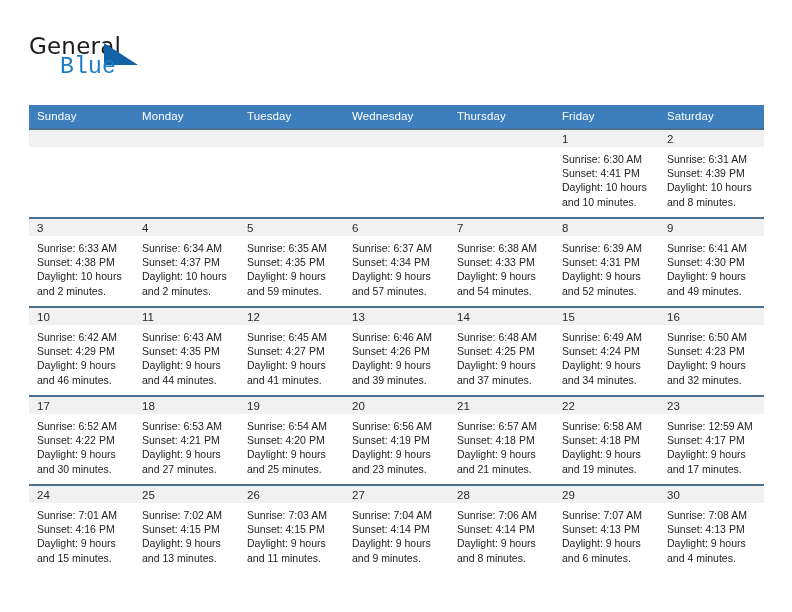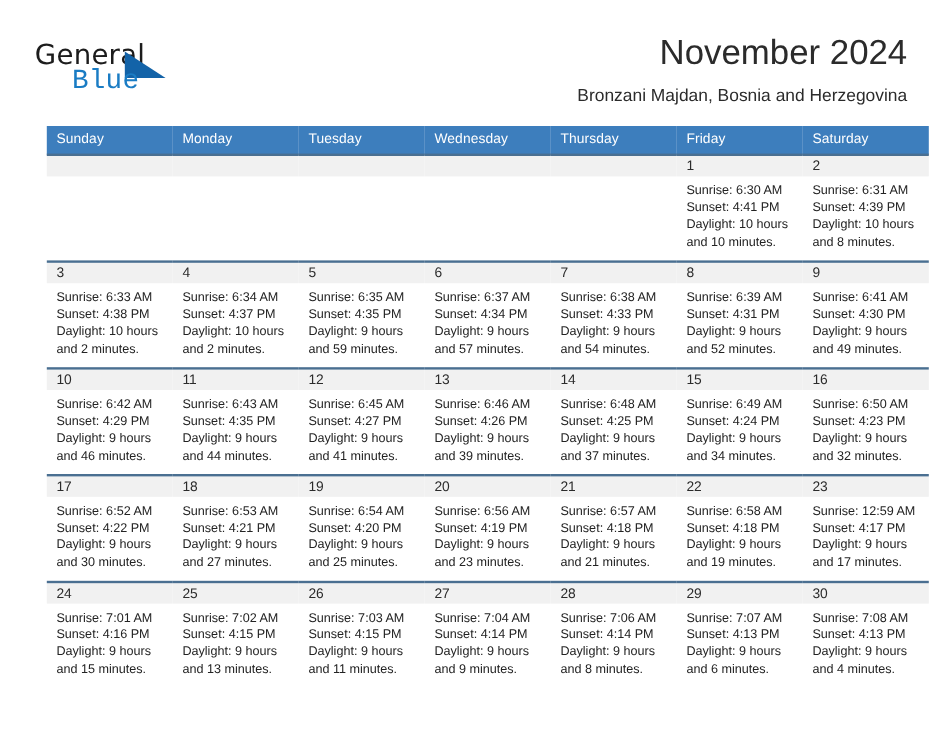--- a/index.html
+++ b/index.html
@@ -92,21 +92,20 @@
   .calendar {
     position: absolute;
     left: 29px;
     top: 105px;
     width: 735px;
   }
   table.cal {
     border-collapse: collapse;
     table-layout: fixed;
     width: 735px;
-    margin-left: 10px;
   }
   table.cal th {
     background: #3d7ebd;
     color: #ffffff;
     font-size: 11.5px;
     font-weight: 400;
     text-align: left;
     padding: 5px 0 6px 8px;
     height: 11px;
     width: 105px;
@@ -153,24 +152,20 @@
 <div class="page">
 
   <div class="header">
 
     <div class="logo">
       <span class="logo-general">General</span>
       <span class="logo-triangle"></span>
       <span class="logo-blue">Blue</span>
     </div>
 
-    <div class="title-block">
-      <div class="month-title">November 2024</div>
-      <div class="location-title">Bronzani Majdan, Bosnia and Herzegovina</div>
-    </div>
 
   </div>
 
   <div class="calendar">
     <table class="cal">
       <thead>
         <tr id="weekday-row">
             <th>Sunday</th>
             <th>Monday</th>
             <th>Tuesday</th>

